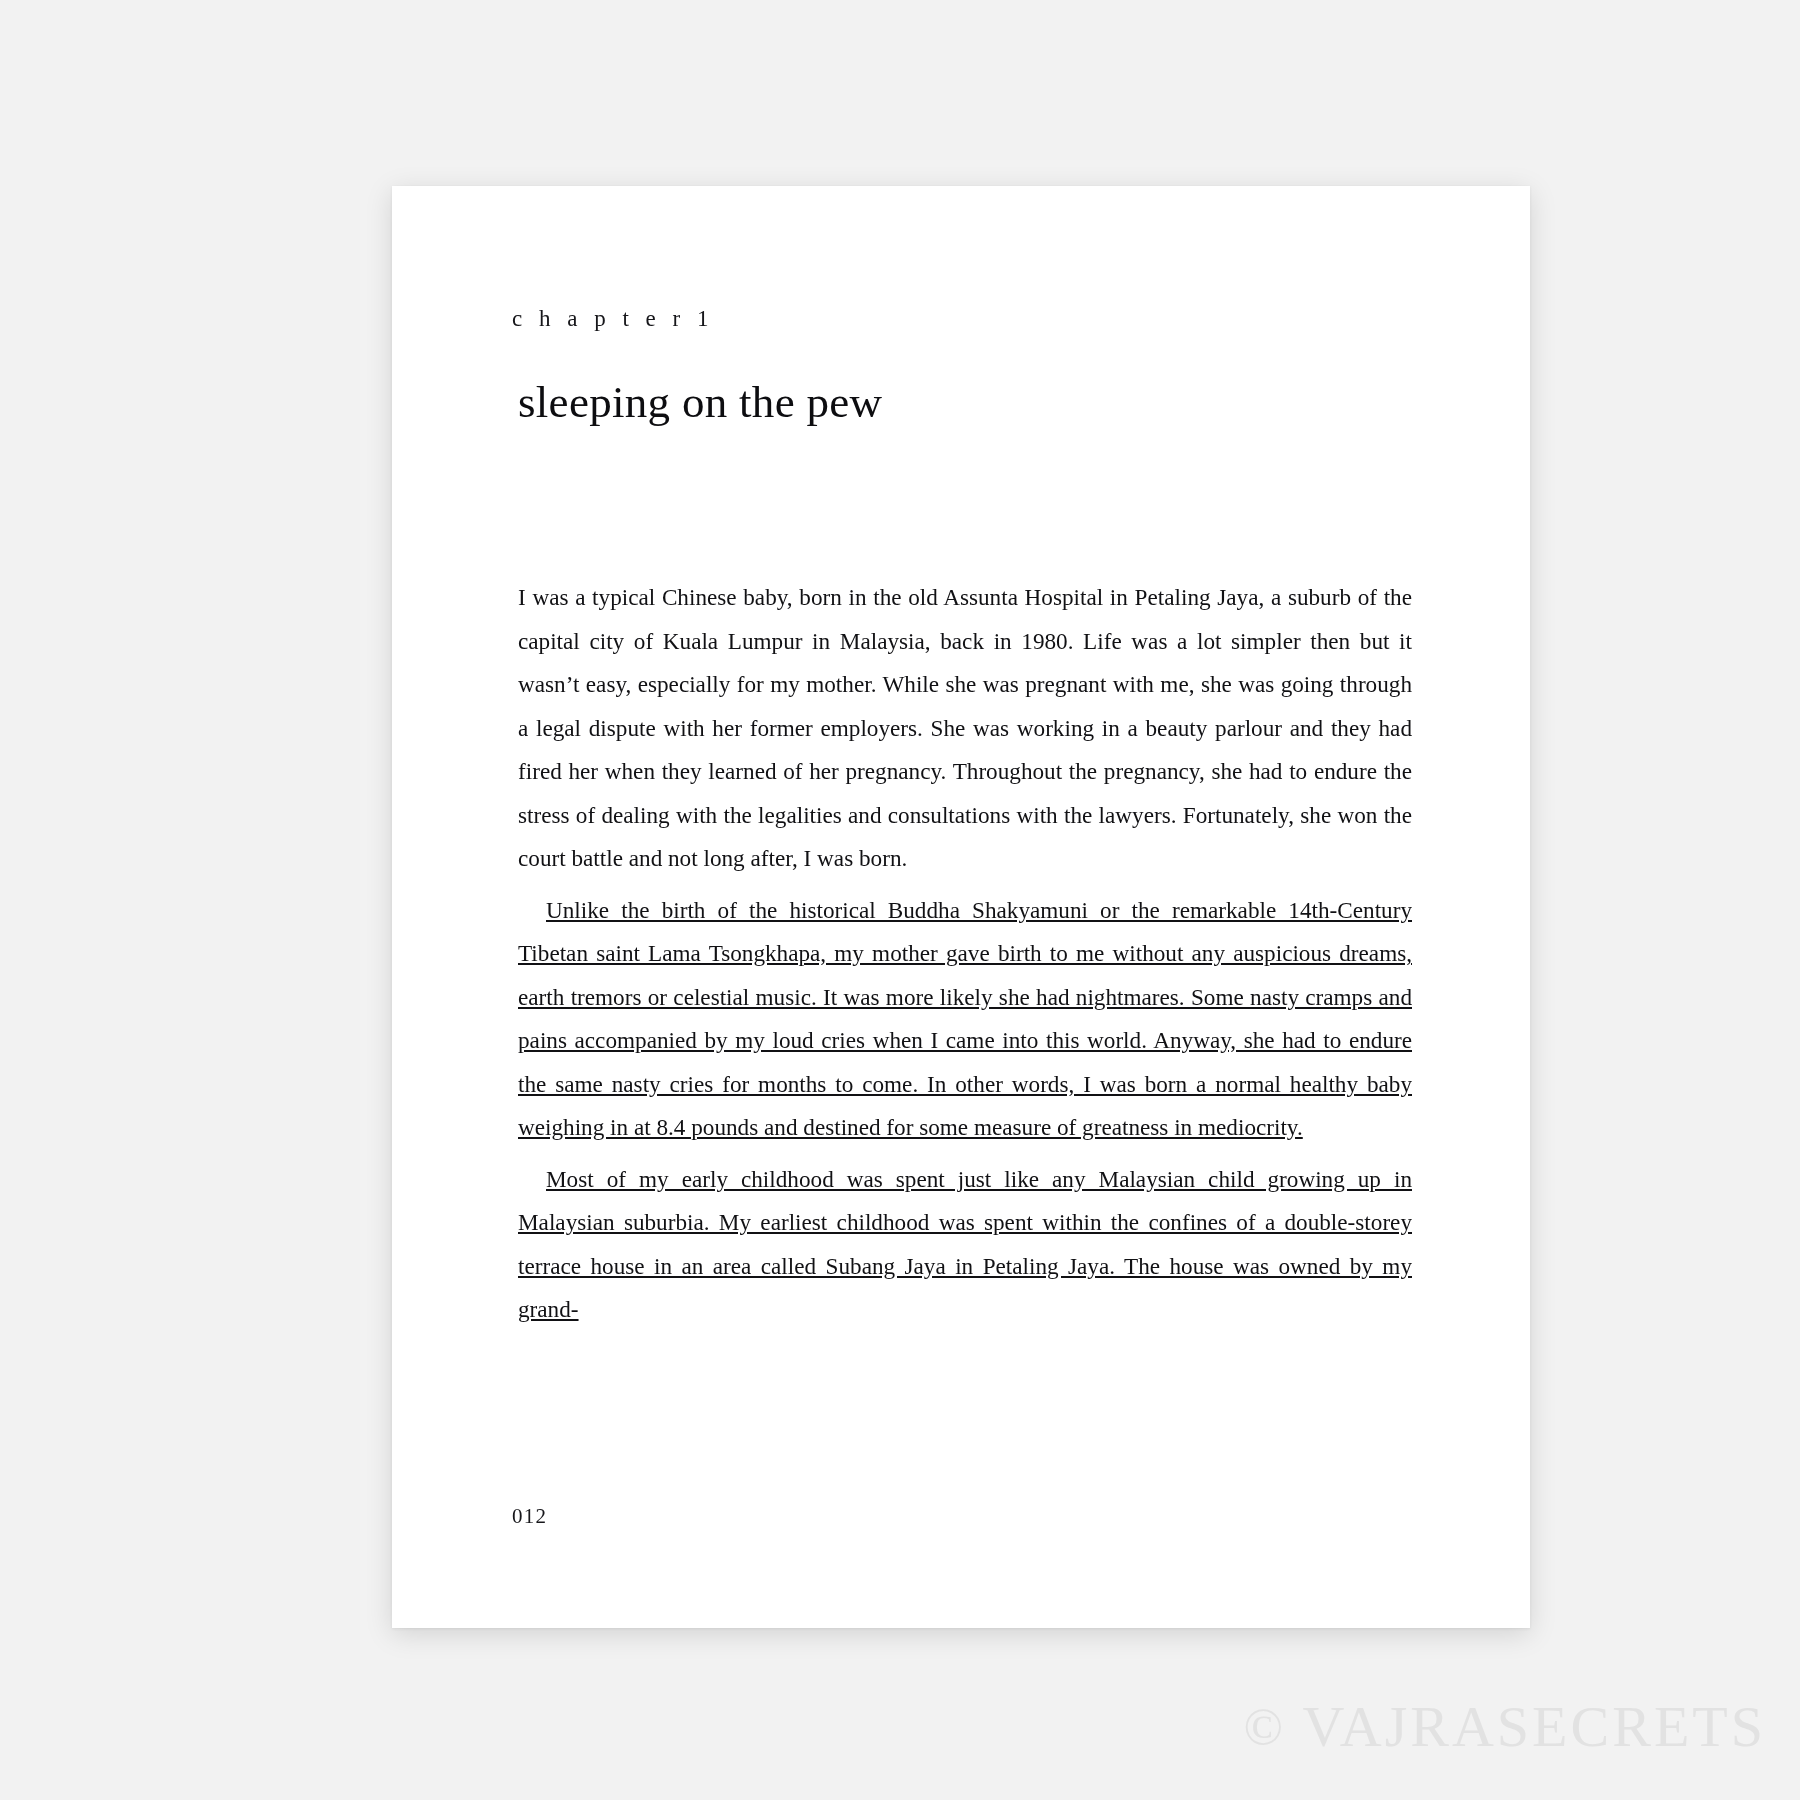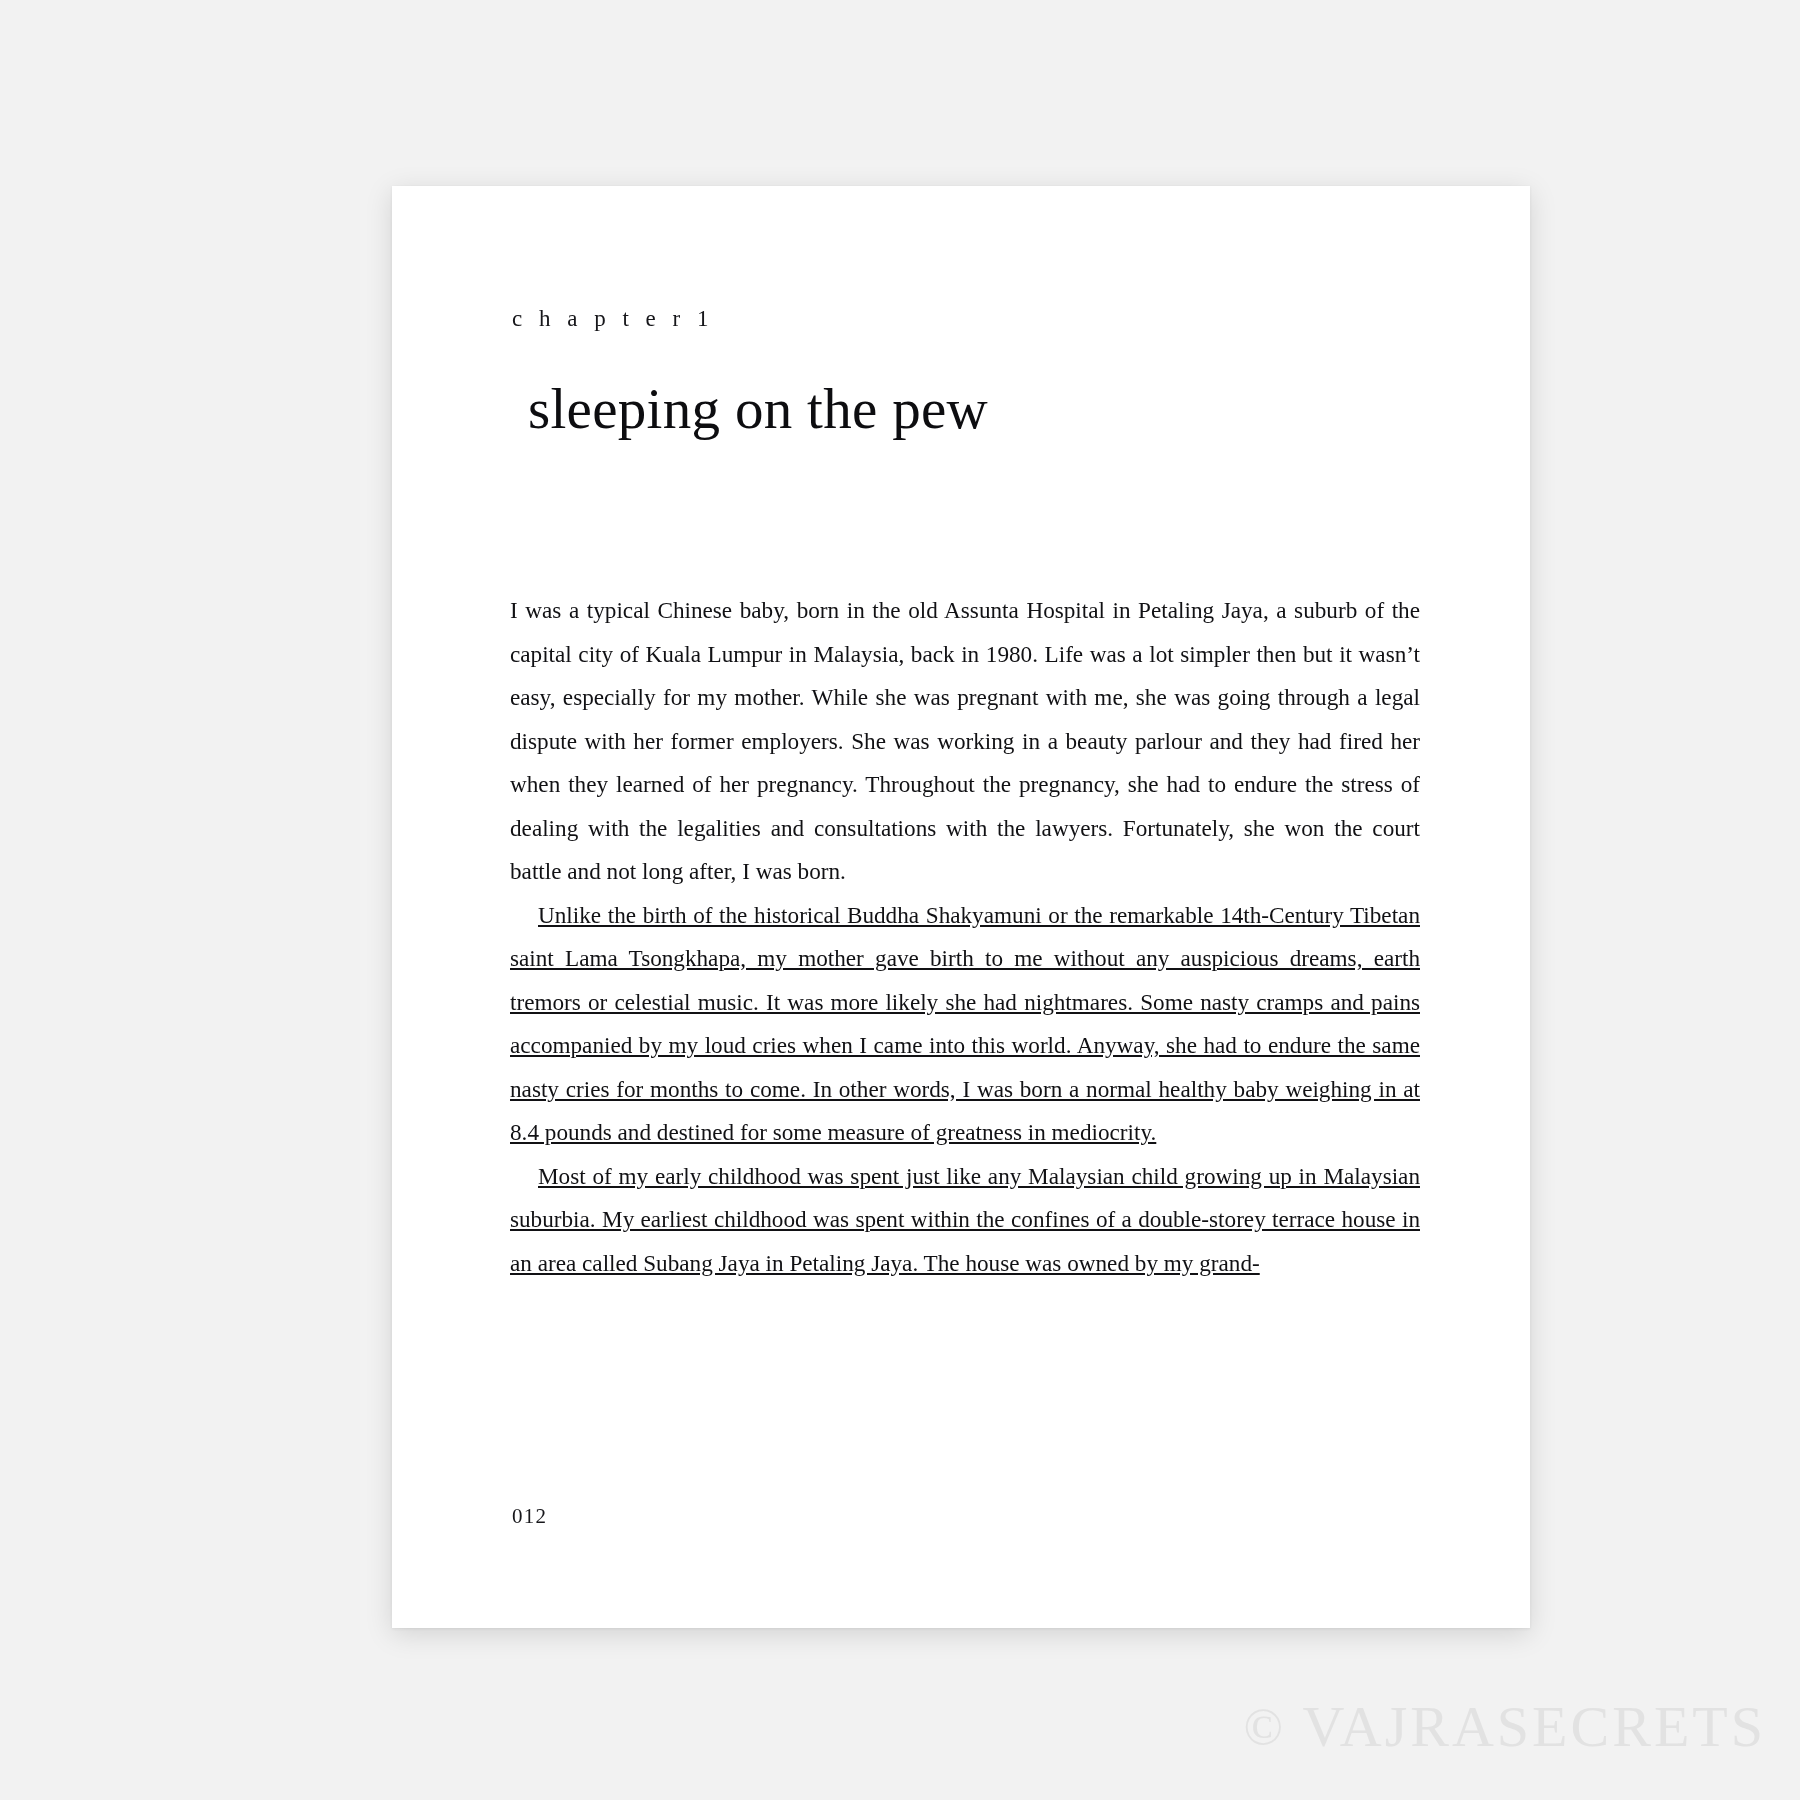--- a/index.html
+++ b/index.html
@@ -42,39 +42,39 @@
     font-family: "Liberation Serif", serif;
     font-size: 23px;
     letter-spacing: 5.5px;
     color: #16161a;
     margin: 0 0 44px 2px;
     font-weight: 400;
   }
 
   .chapter-title {
     font-family: "Liberation Serif", serif;
-    font-size: 57px;
+    font-size: 45px;
     color: #0d0d10;
-    margin: 18px;
+    margin: 8px;
     font-weight: 400;
     letter-spacing: 0.3px;
   }
 
   .body-text {
     margin-top: 148px;
     font-size: 23.2px;
     line-height: 43.5px;
     color: #111114;
     text-align: justify;
     text-justify: inter-word;
     hyphens: none;
   }
 
   .body-text p {
-    margin: 0;
+    margin: 8px;
     text-indent: 0;
   }
   .body-text p + p {
     text-indent: 28px;
     text-decoration: underline;
   }
 
   .folio {
     position: absolute;
     left: 120px;

